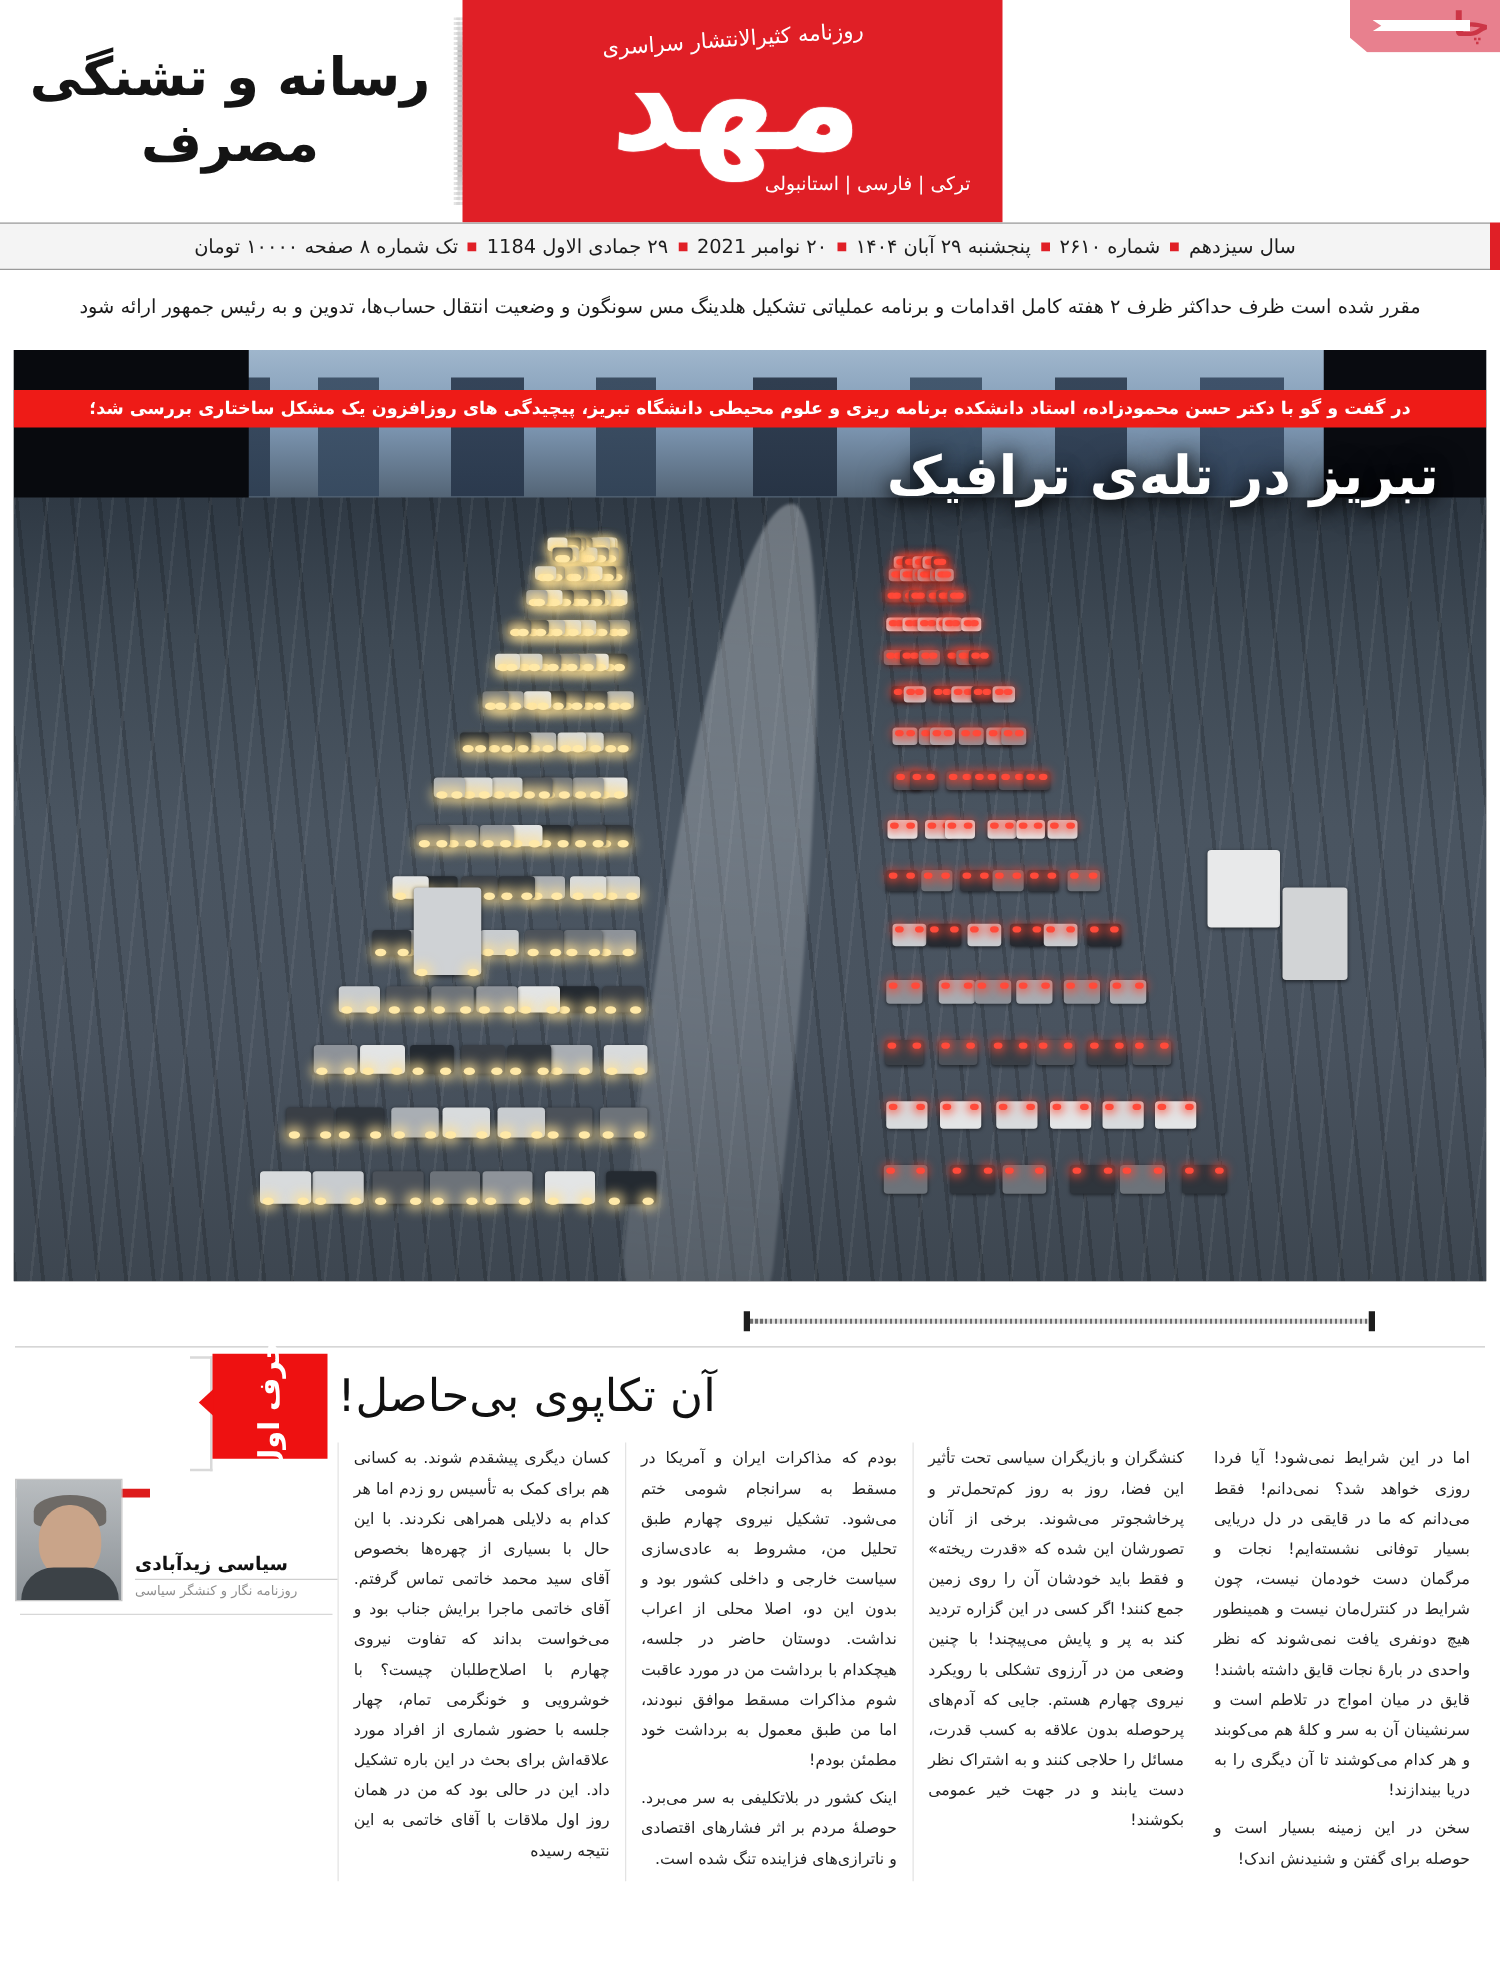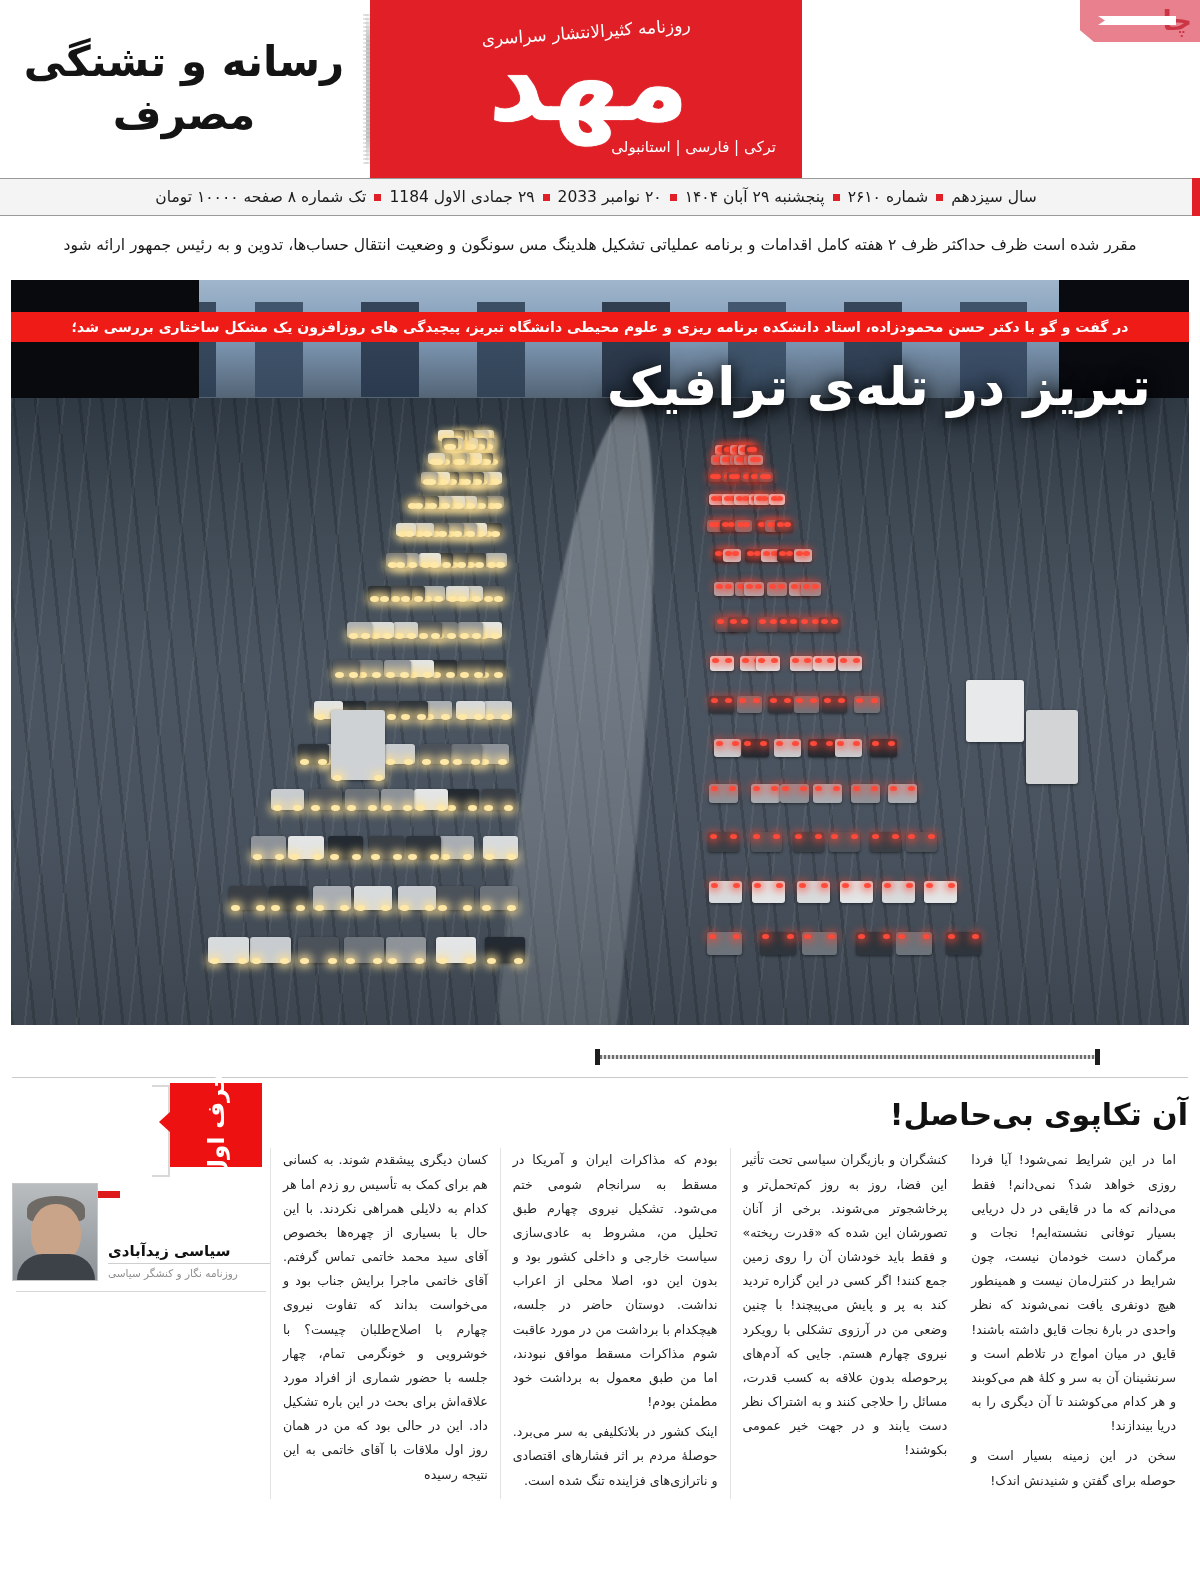--- a/index.html
+++ b/index.html
@@ -134,21 +134,21 @@
   .hl{position:absolute;width:9px;height:6px;border-radius:50%;
     background:#ffe9a8;box-shadow:0 0 9px 4px rgba(255,225,150,.75);}
   .tl{position:absolute;width:7px;height:5px;border-radius:50%;
     background:#ff4a3a;box-shadow:0 0 8px 3px rgba(255,70,50,.7);}
   .photo-banner{
     position:absolute;left:0;right:0;top:32px;height:30px;background:#ee1b17;
     display:flex;align-items:center;justify-content:center;color:#fff;
     font-size:14px;font-weight:bold;padding:0 14px;white-space:nowrap;overflow:hidden;
   }
   .photo-head{
-    position:absolute;right:38px;top:76px;color:#fff;font-size:53px;font-weight:bold;
+    position:absolute;right:38px;top:76px;color:#fff;font-size:43px;font-weight:bold;
     text-shadow:0 3px 14px rgba(0,0,0,.95),0 0 26px rgba(0,0,0,.8);letter-spacing:-1px;
   }
 
   
   .divider-row{position:relative;height:44px;margin-top:10px;}
   .rule{position:absolute;left:600px;right:105px;top:20px;height:4px;
     background:repeating-linear-gradient(to right,#6d6d6d 0 2px,#dcdcdc 2px 4px);}
   .rule:before,.rule:after{content:"";position:absolute;top:-6px;width:5px;height:16px;background:#1d1d1d;}
   .rule:before{left:-5px;}
   .rule:after{right:-5px;}
@@ -181,21 +181,21 @@
   .author-photo .hair{position:absolute;left:14px;top:12px;width:58px;height:26px;border-radius:50% 50% 20% 20%;background:#6e6a66;}
   .author-photo .body{position:absolute;left:4px;bottom:0;width:78px;height:26px;background:#3c4247;border-radius:34px 34px 0 0;}
   .author-meta{flex:1;text-align:left;padding-bottom:2px;}
   .author-name{font-size:15px;font-weight:bold;color:#111;}
   .author-role{font-size:10.5px;color:#8e8e8e;border-top:1px solid #cfcfcf;padding-top:3px;margin-top:3px;}
   .redbar{position:absolute;right:150px;top:112px;width:108px;height:7px;
     background:linear-gradient(to left,#dd1b1b 0 72%,#c8c8c8 72% 100%);}
 
   .story-col{width:auto;flex:1;padding-top:4px;}
   .story-head{
-    font-size:30px;font-weight:bold;text-align:right;color:#111;padding:14px 0 16px 0;
+    font-size:36px;font-weight:normal;text-align:left;color:#111;padding:14px 0 16px 0;
   }
   .cols{display:flex;flex-direction:row-reverse;}
   .col{
     flex:1;padding:0 12px;font-size:12.6px;line-height:1.92;text-align:justify;
     color:#242424;border-left:1px solid #e3e3e3;
   }
   .col:last-child{border-left:none;}
   .col p{margin-bottom:6px;text-align:justify;text-justify:inter-word;}
   .harf-body{padding:0 10px;margin-top:10px;font-size:12.6px;line-height:1.92;text-align:justify;color:#242424;}
   .harf-sep{border-top:1px solid #d7d7d7;margin:10px 4px 8px 4px;}
@@ -229,21 +229,21 @@
   </div>
 
   <div class="infobar-wrap">
     <div class="infobar">
       <span>سال سیزدهم</span>
       <i class="sep"></i>
       <span>شماره ۲۶۱۰</span>
       <i class="sep"></i>
       <span>پنجشنبه ۲۹ آبان ۱۴۰۴</span>
       <i class="sep"></i>
-      <span>۲۰ نوامبر 2033</span>
+      <span>۲۰ نوامبر 2021</span>
       <i class="sep"></i>
       <span>۲۹ جمادی الاول 1184</span>
       <i class="sep"></i>
       <span>تک شماره ۸ صفحه ۱۰۰۰۰ تومان</span>
     </div>
     <div class="infobar-leftcap redstub"></div>
   </div>
 
   <div class="lead">
     <div class="lead-kicker">مقرر شده است ظرف حداکثر ظرف ۲ هفته کامل اقدامات و برنامه عملیاتی تشکیل هلدینگ مس سونگون و وضعیت انتقال حساب‌ها، تدوین و به رئیس جمهور ارائه شود</div>

